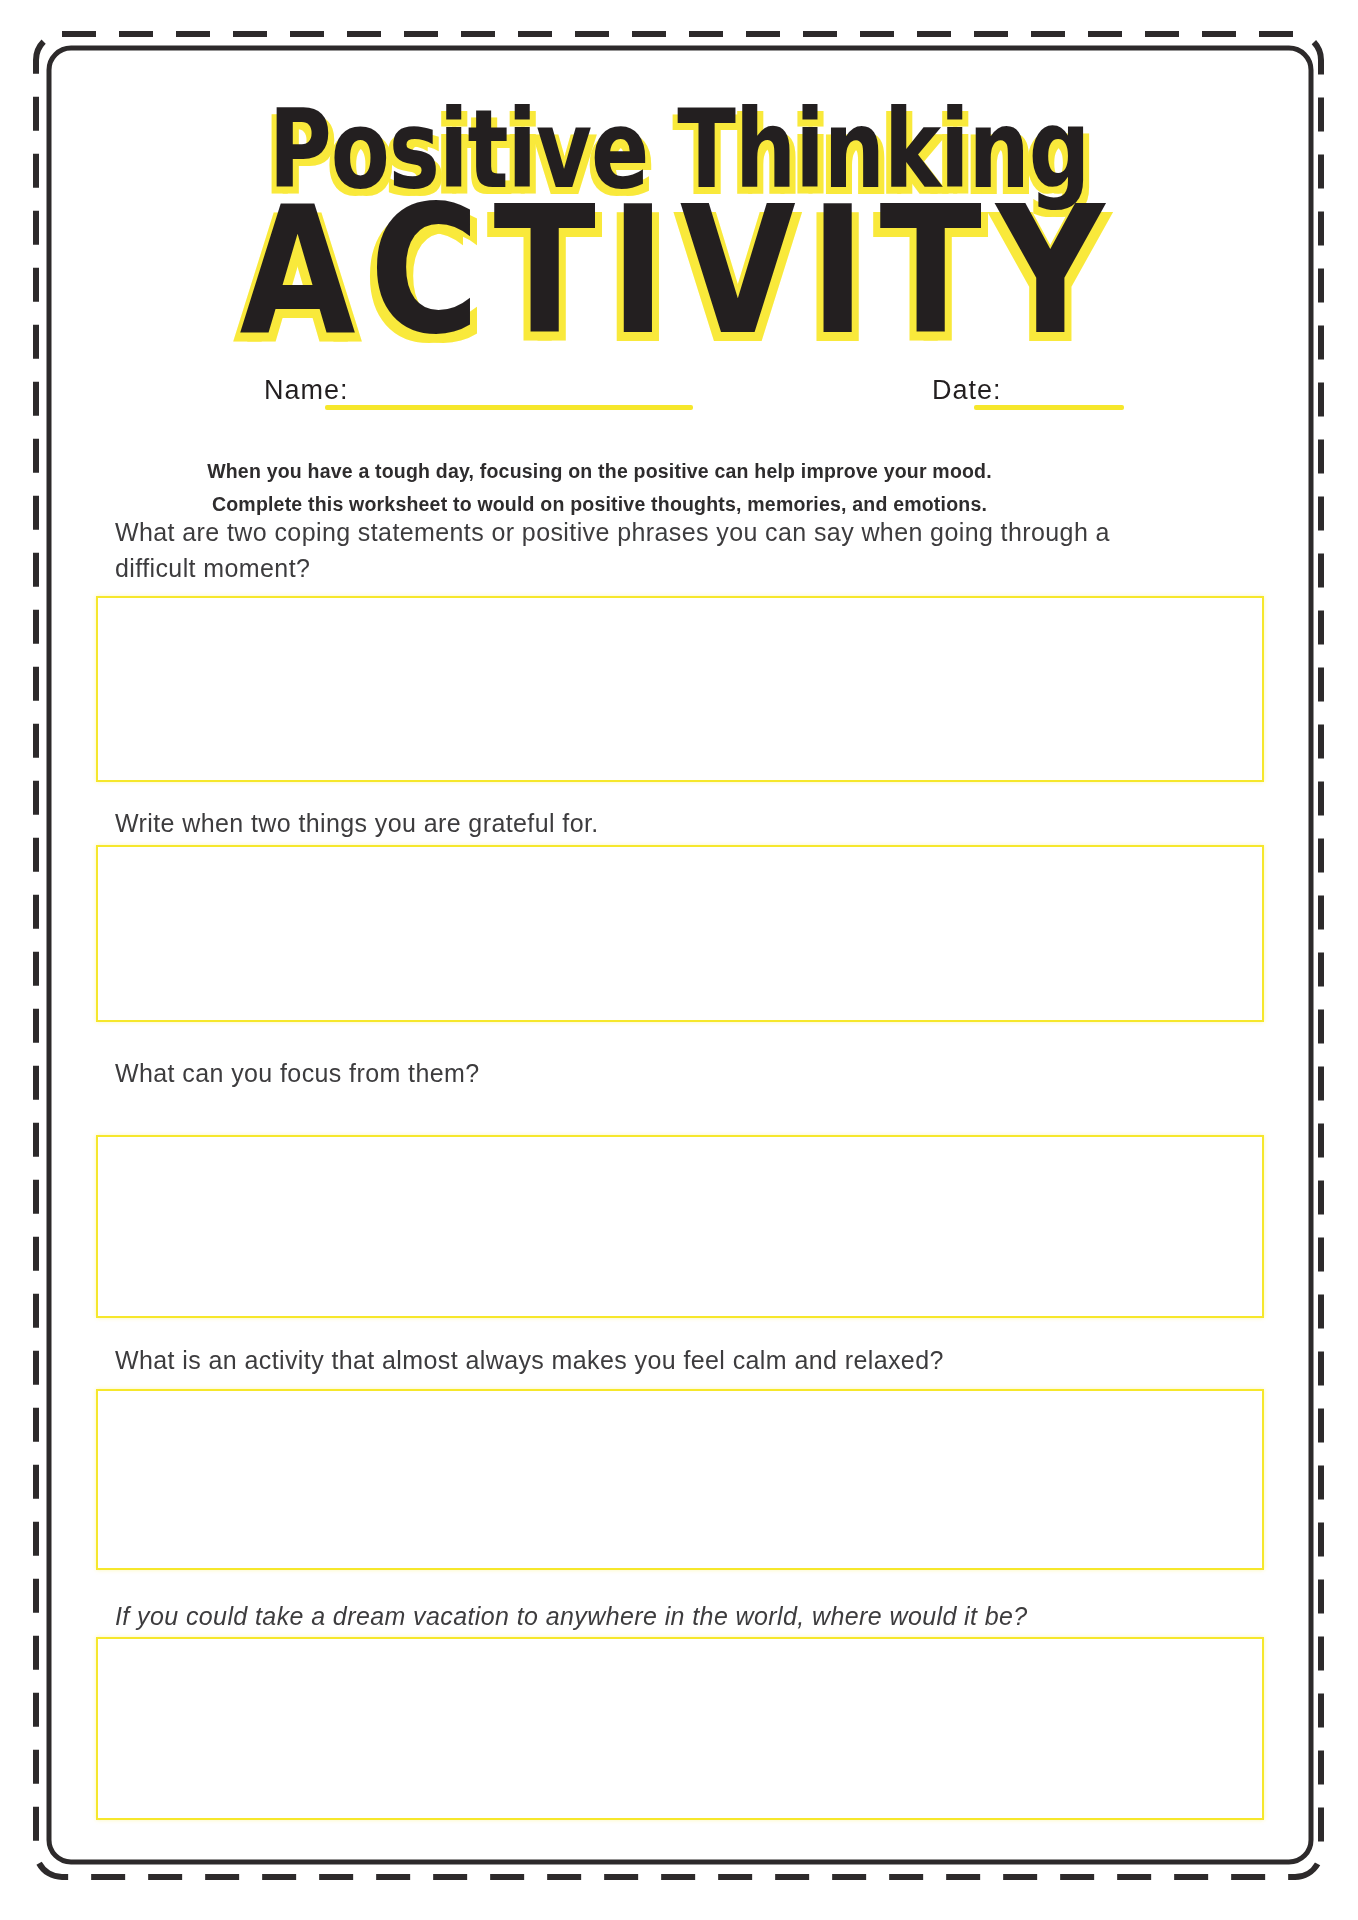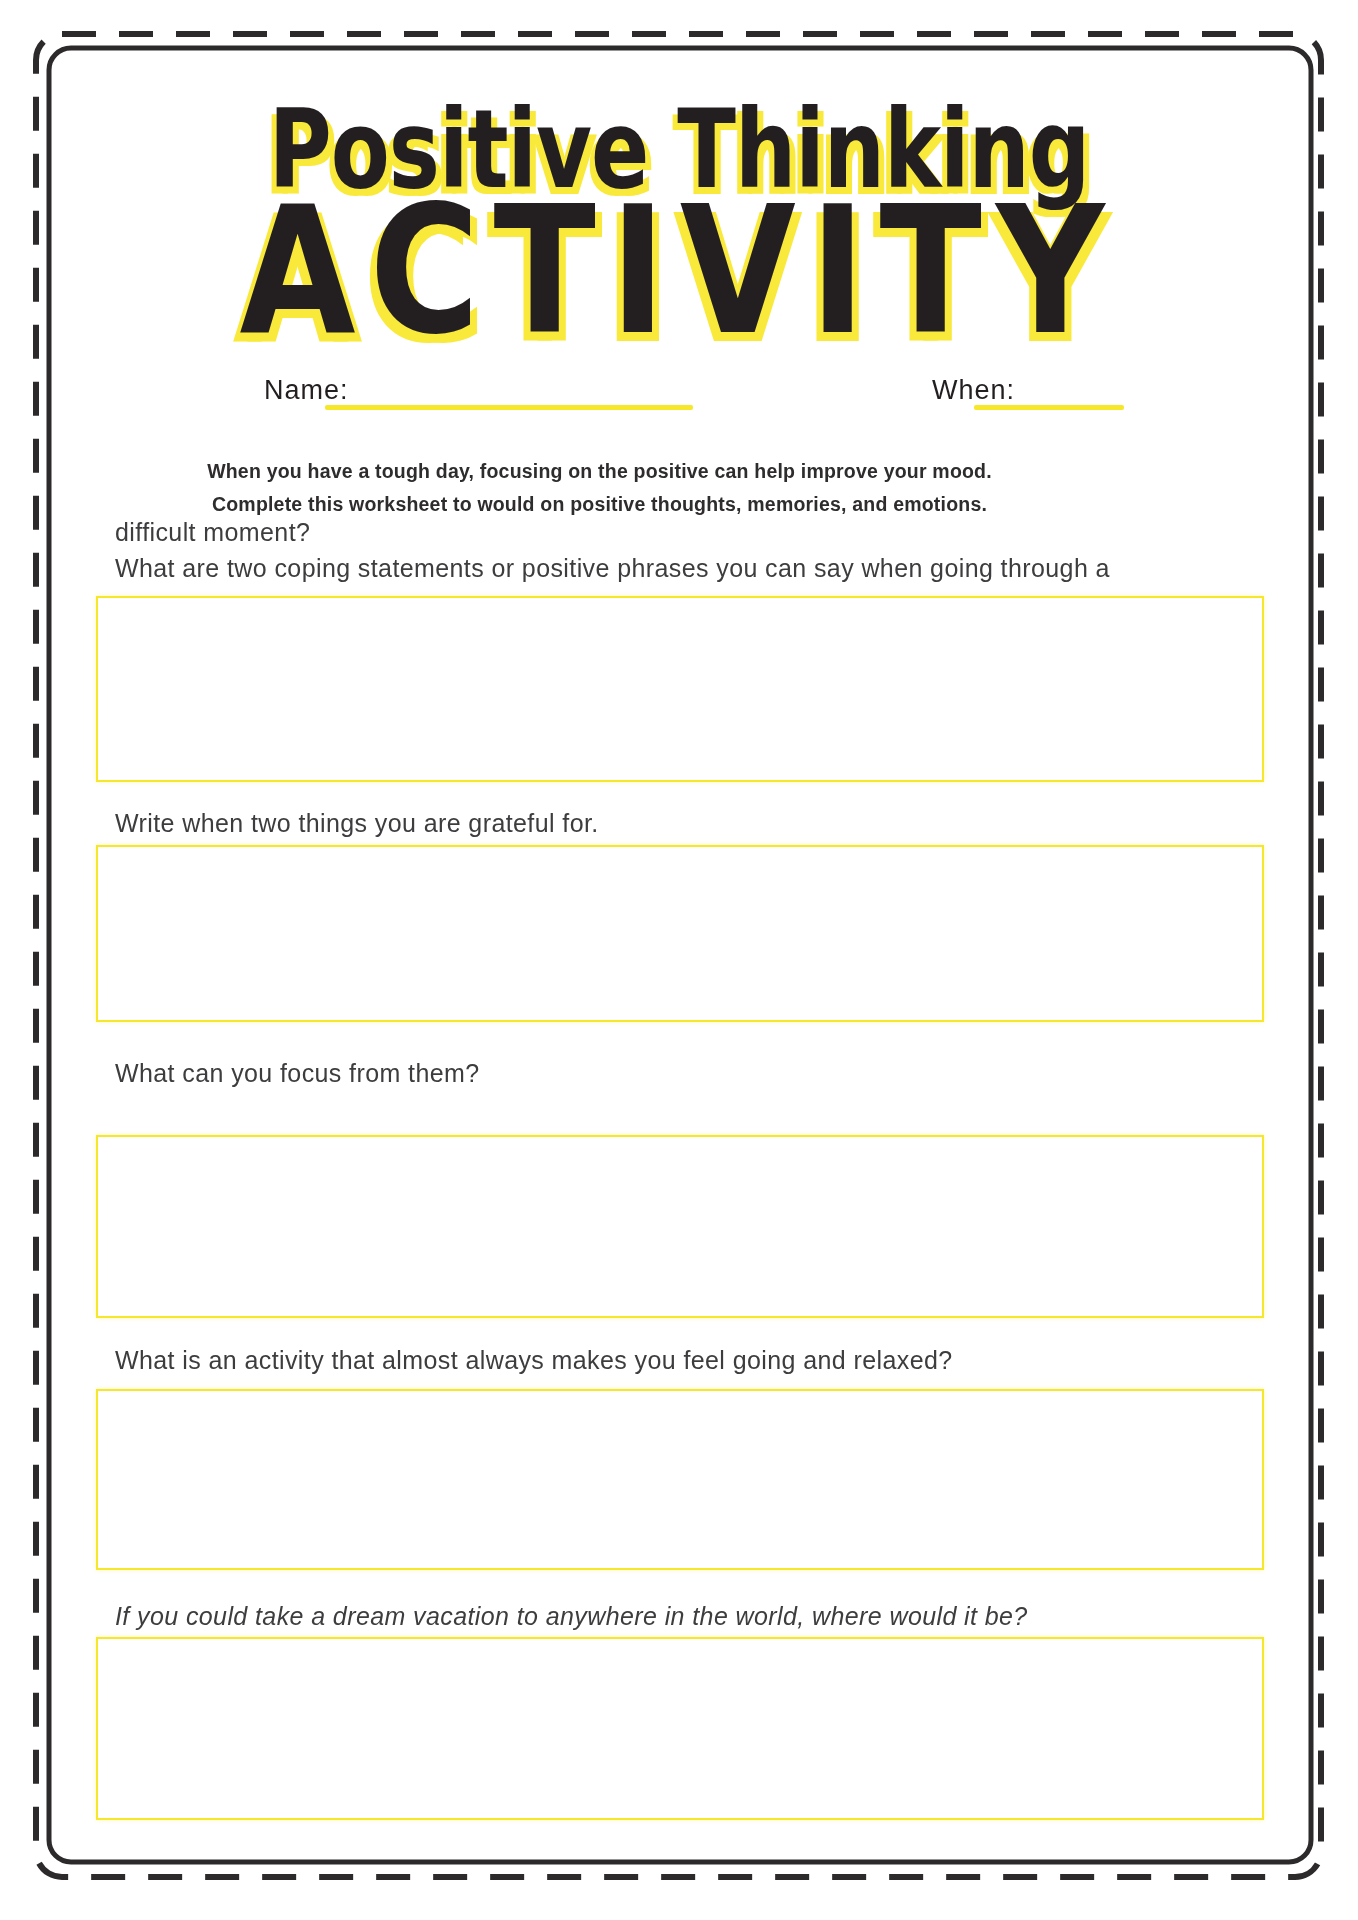--- a/index.html
+++ b/index.html
@@ -114,46 +114,46 @@
 </svg>
 
 <header>
   <div class="title1">Positive Thinking</div>
   <div class="title2">ACTIVITY</div>
 </header>
 
 <div>
   <span class="abs field-label" style="left:234px; top:375px;">Name:</span>
   <span class="abs fill-line" style="left:325px; top:405px; width:368px;"></span>
-  <span class="abs field-label" style="left:902px; top:375px;">When:</span>
+  <span class="abs field-label" style="left:902px; top:375px;">Date:</span>
   <span class="abs fill-line" style="left:974px; top:405px; width:150px;"></span>
 </div>
 
 <p class="intro">
   <span>When you have a tough day, focusing on the positive can help improve your mood.</span>
   <span>Complete this worksheet to would on positive thoughts, memories, and emotions.</span>
 </p>
 
 <div class="abs q" style="left:115px; top:514px;">
+  <span class="qline">What are two coping statements or positive phrases you can say when going through a</span>
   <span class="qline">difficult moment?</span>
-  <span class="qline">What are two coping statements or positive phrases you can say when going through a</span>
 </div>
 <div class="abs answer-box" style="left:96px; top:596px; width:1168px; height:186px;"></div>
 
 <div class="abs q" style="left:115px; top:805px;">
   <span class="qline">Write when two things you are grateful for.</span>
 </div>
 <div class="abs answer-box" style="left:96px; top:845px; width:1168px; height:177px;"></div>
 
 <div class="abs q" style="left:115px; top:1055px;">
   <span class="qline">What can you focus from them?</span>
 </div>
 <div class="abs answer-box" style="left:96px; top:1135px; width:1168px; height:183px;"></div>
 
 <div class="abs q" style="left:115px; top:1342px;">
-  <span class="qline">What is an activity that almost always makes you feel going and relaxed?</span>
+  <span class="qline">What is an activity that almost always makes you feel calm and relaxed?</span>
 </div>
 <div class="abs answer-box" style="left:96px; top:1389px; width:1168px; height:181px;"></div>
 
 <div class="abs q" style="left:115px; top:1598px;font-style:italic;">
   <span class="qline">If you could take a dream vacation to anywhere in the world, where would it be?</span>
 </div>
 <div class="abs answer-box" style="left:96px; top:1637px; width:1168px; height:183px;"></div>
 
 </body></html>

